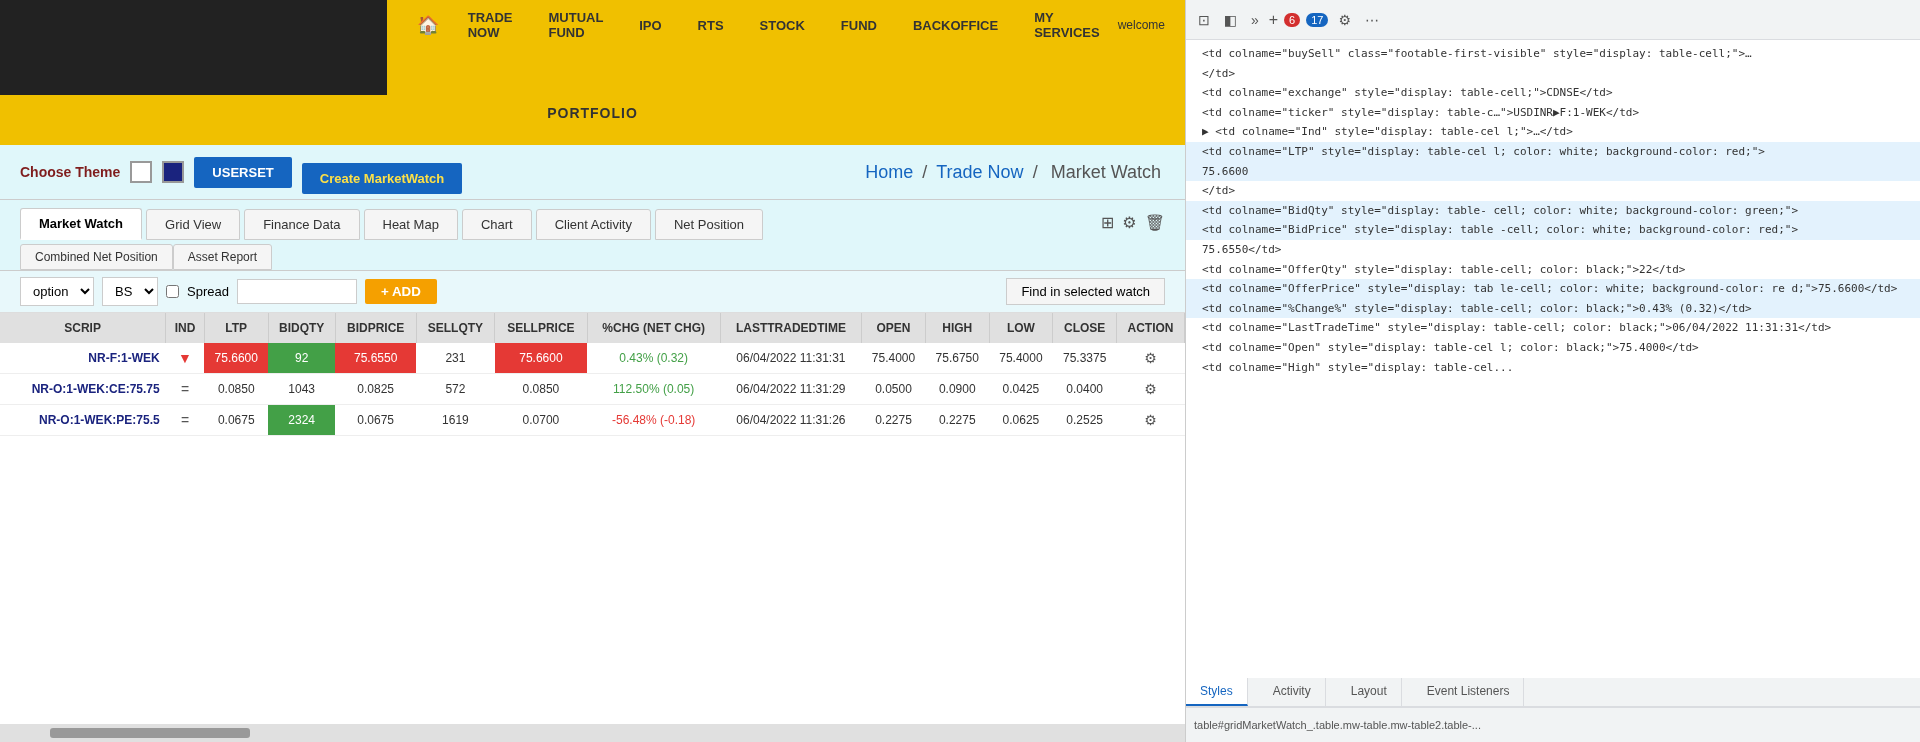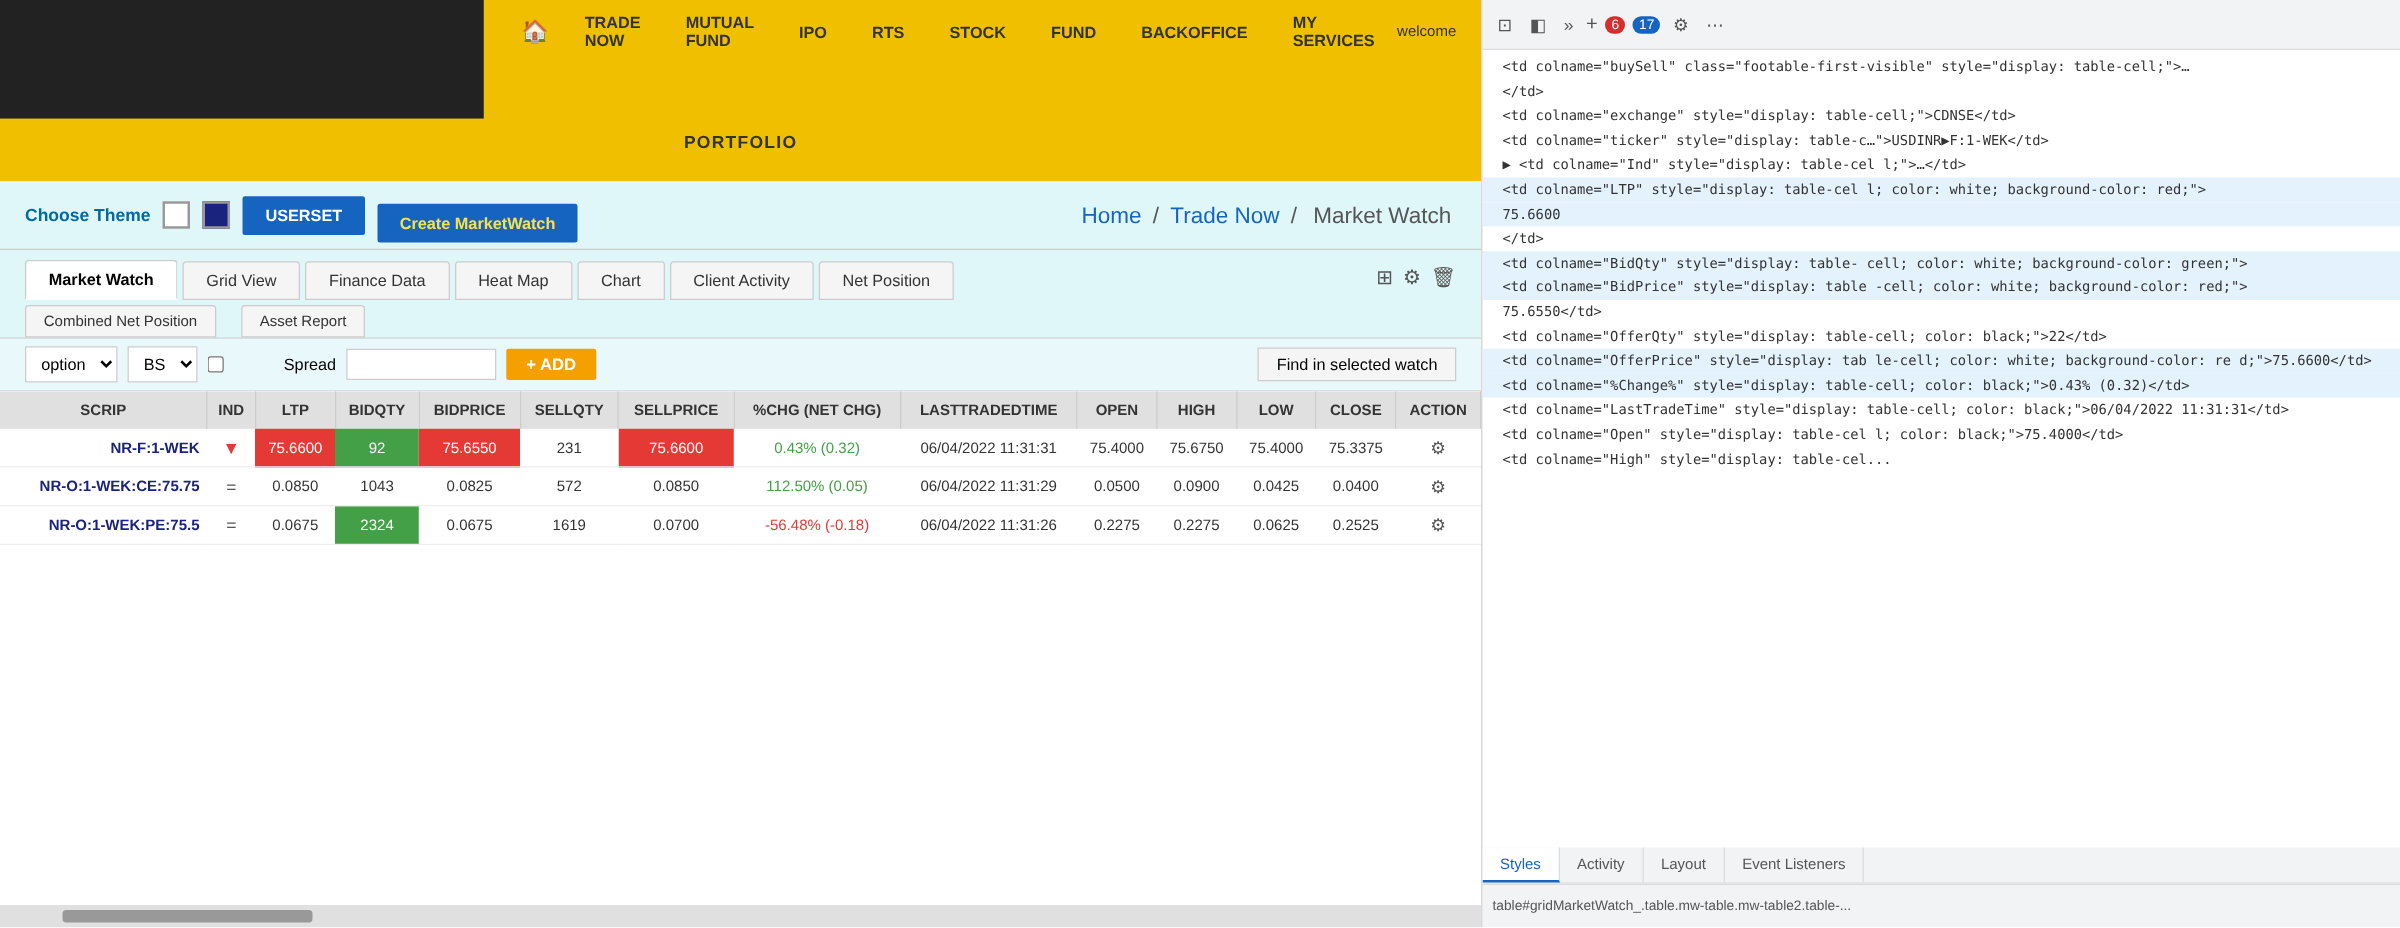--- a/index.html
+++ b/index.html
@@ -67,21 +67,21 @@
       height: 55px;
       display: flex;
       align-items: center;
       padding: 0 20px;
       gap: 10px;
       border-bottom: 1px solid #ccc;
     }
     .theme-label {
       font-size: 14px;
       font-weight: bold;
-      color: #0369a1;
+      color: #7f1d1d;
     }
     .theme-swatch-white {
       width: 22px; height: 22px;
       background: #fff;
       border: 2px solid #999;
       cursor: pointer;
     }
     .theme-swatch-dark {
       width: 22px; height: 22px;
       background: #1a237e;
@@ -152,21 +152,21 @@
     }
     .tab-icon-btn {
       background: none;
       border: none;
       cursor: pointer;
       font-size: 16px;
       color: #555;
     }
     .tabs-row2 {
       display: flex;
-      gap: 20px;
+      gap: 0;
       margin-top: 4px;
       align-items: flex-end;
     }
     .tab-btn2 {
       padding: 5px 14px;
       border: 1px solid #ccc;
       background: #f5f5f5;
       cursor: pointer;
       font-size: 12px;
       border-radius: 3px 3px 0 0;
@@ -183,21 +183,21 @@
       border-bottom: 1px solid #ddd;
     }
     .ctrl-select {
       padding: 5px 8px;
       border: 1px solid #ccc;
       background: #fff;
       font-size: 13px;
       cursor: pointer;
     }
     .ctrl-checkbox { cursor: pointer; }
-    .ctrl-label { font-size: 13px; margin-left: 40px; }
+    .ctrl-label { font-size: 13px; }
     .ctrl-spread-input {
       padding: 4px 8px;
       border: 1px solid #ccc;
       width: 120px;
     }
     .btn-add {
       background: #f5a000;
       color: #fff;
       border: none;
       padding: 5px 16px;
@@ -338,21 +338,21 @@
       align-items: center;
       padding: 0 8px;
       font-size: 11px;
       color: #555;
       overflow: hidden;
       white-space: nowrap;
     }
 
     .devtools-tabs {
       display: flex;
-      gap: 0;
+      gap: 11px;
       border-bottom: 1px solid #dadce0;
       background: #f1f3f4;
     }
     .dt-tab {
       padding: 6px 14px;
       font-size: 12px;
       color: #555;
       cursor: pointer;
       border-right: 1px solid #dadce0;
     }

